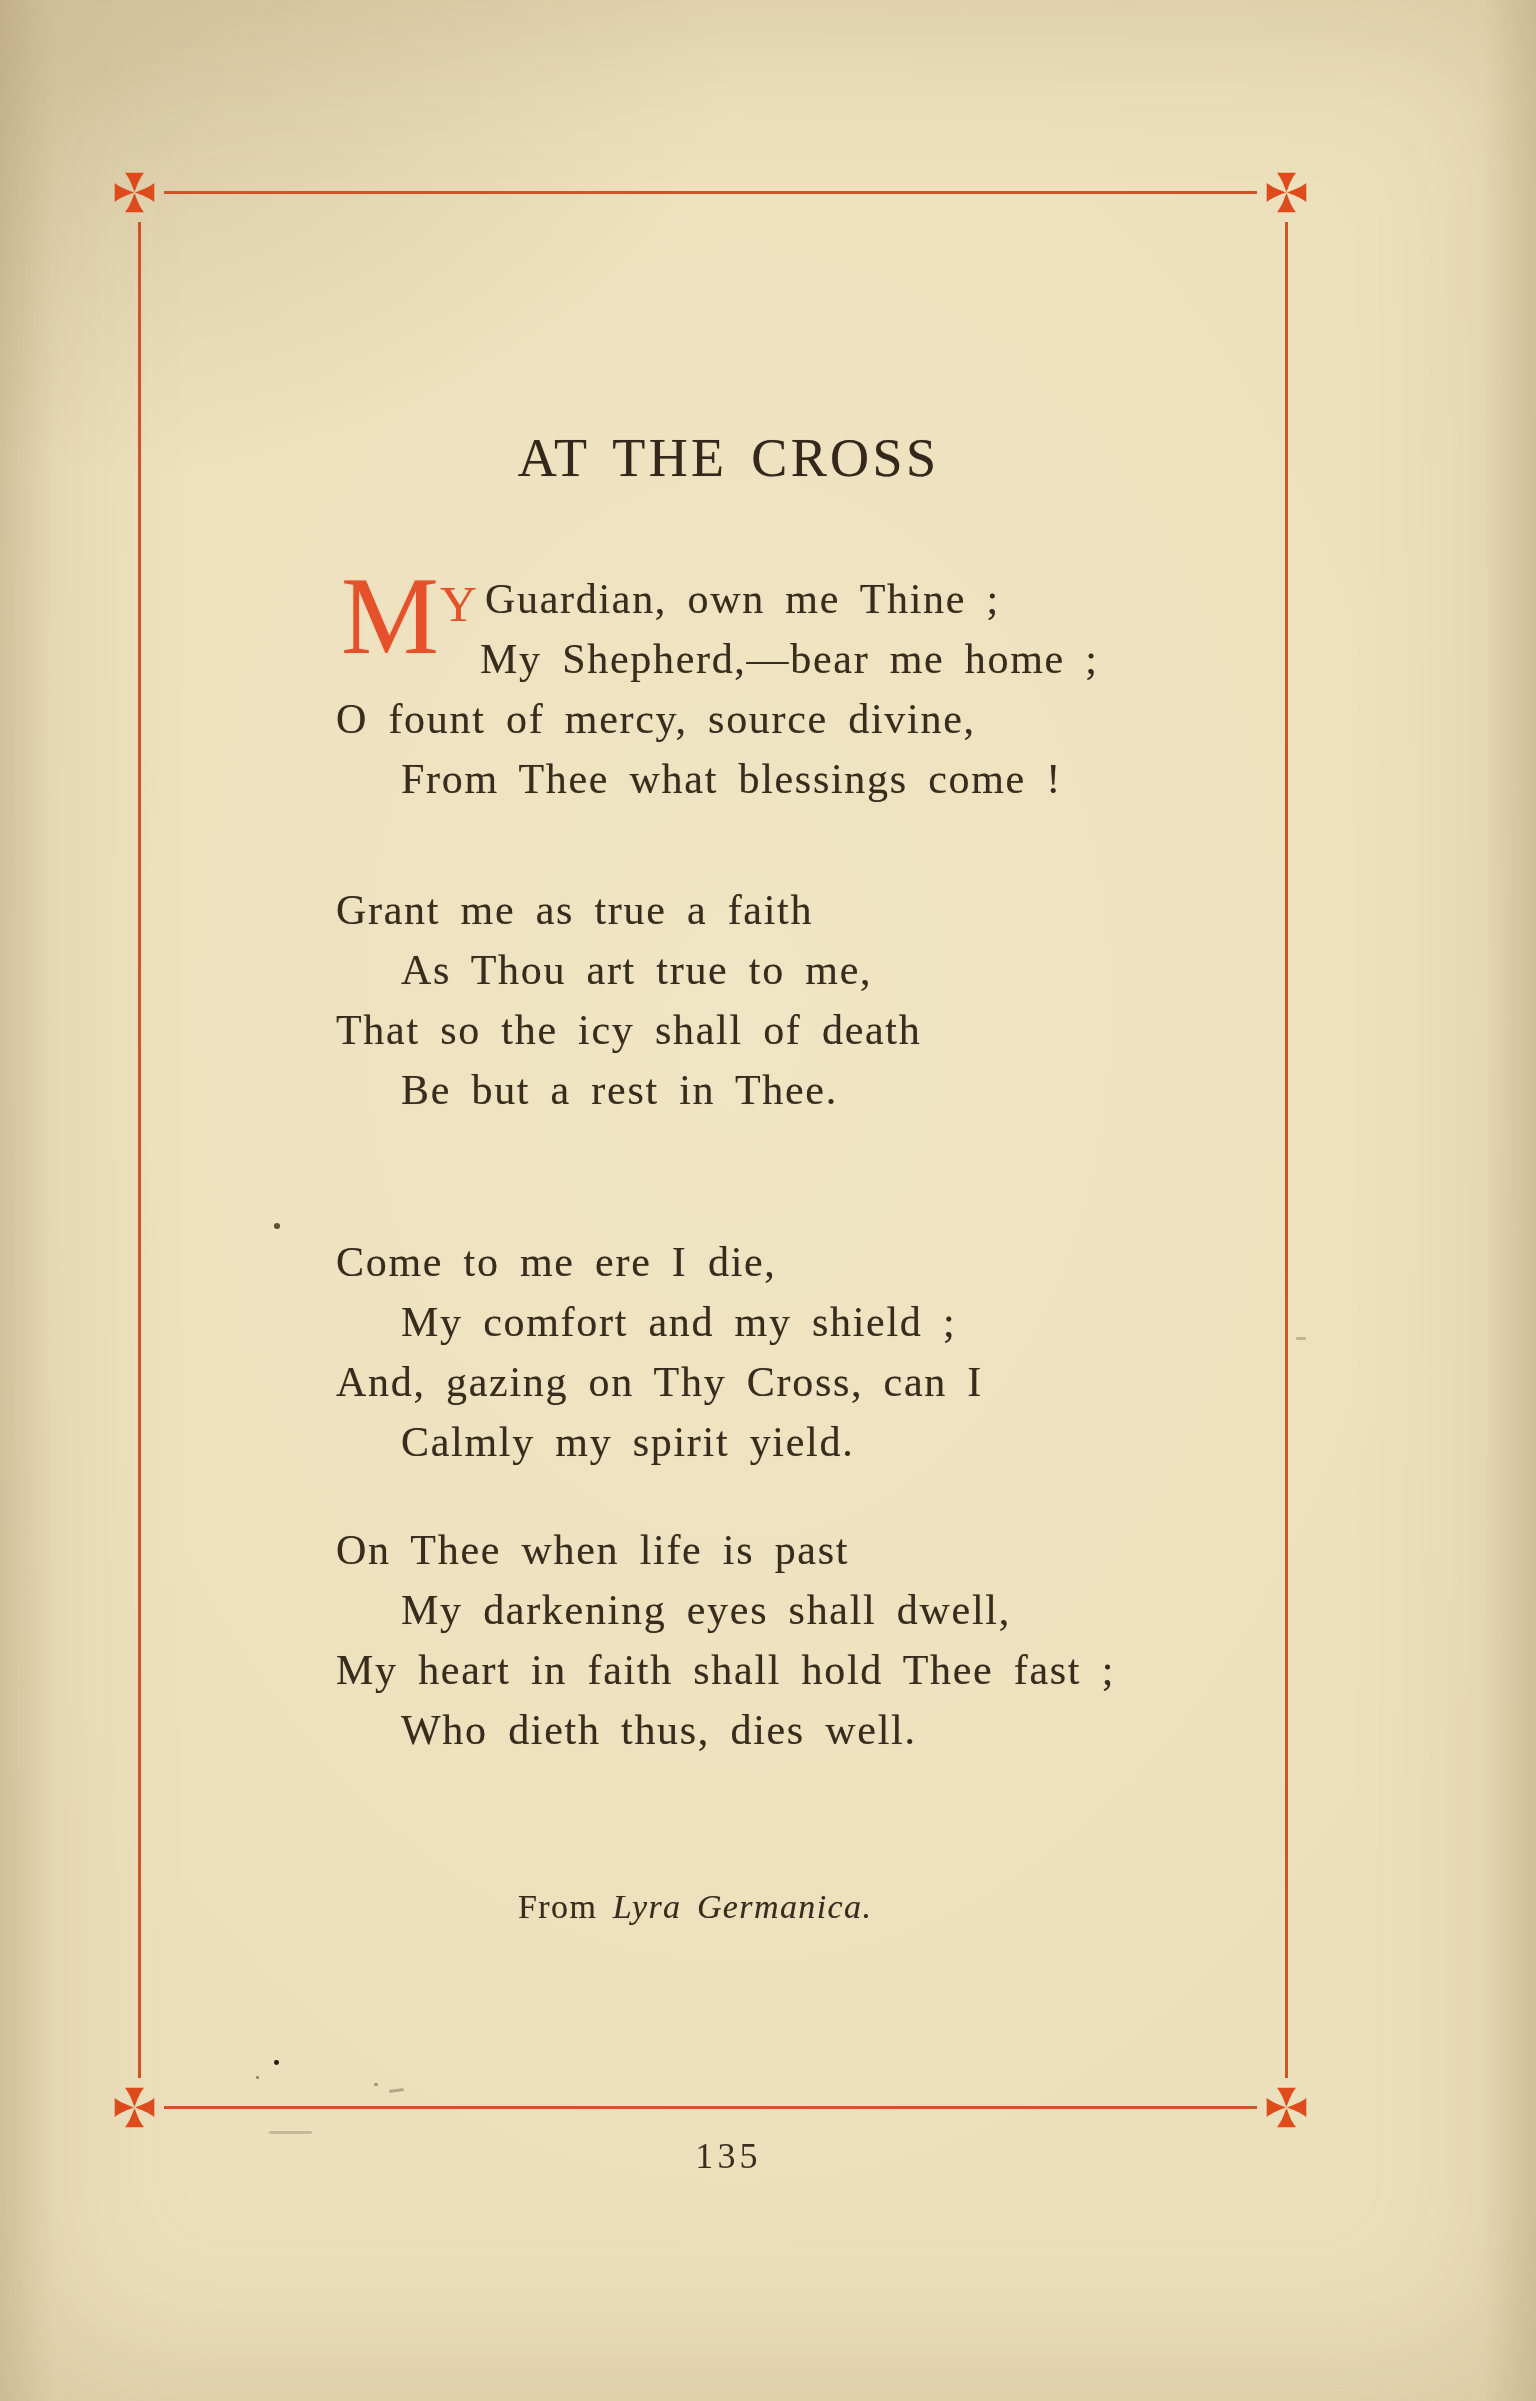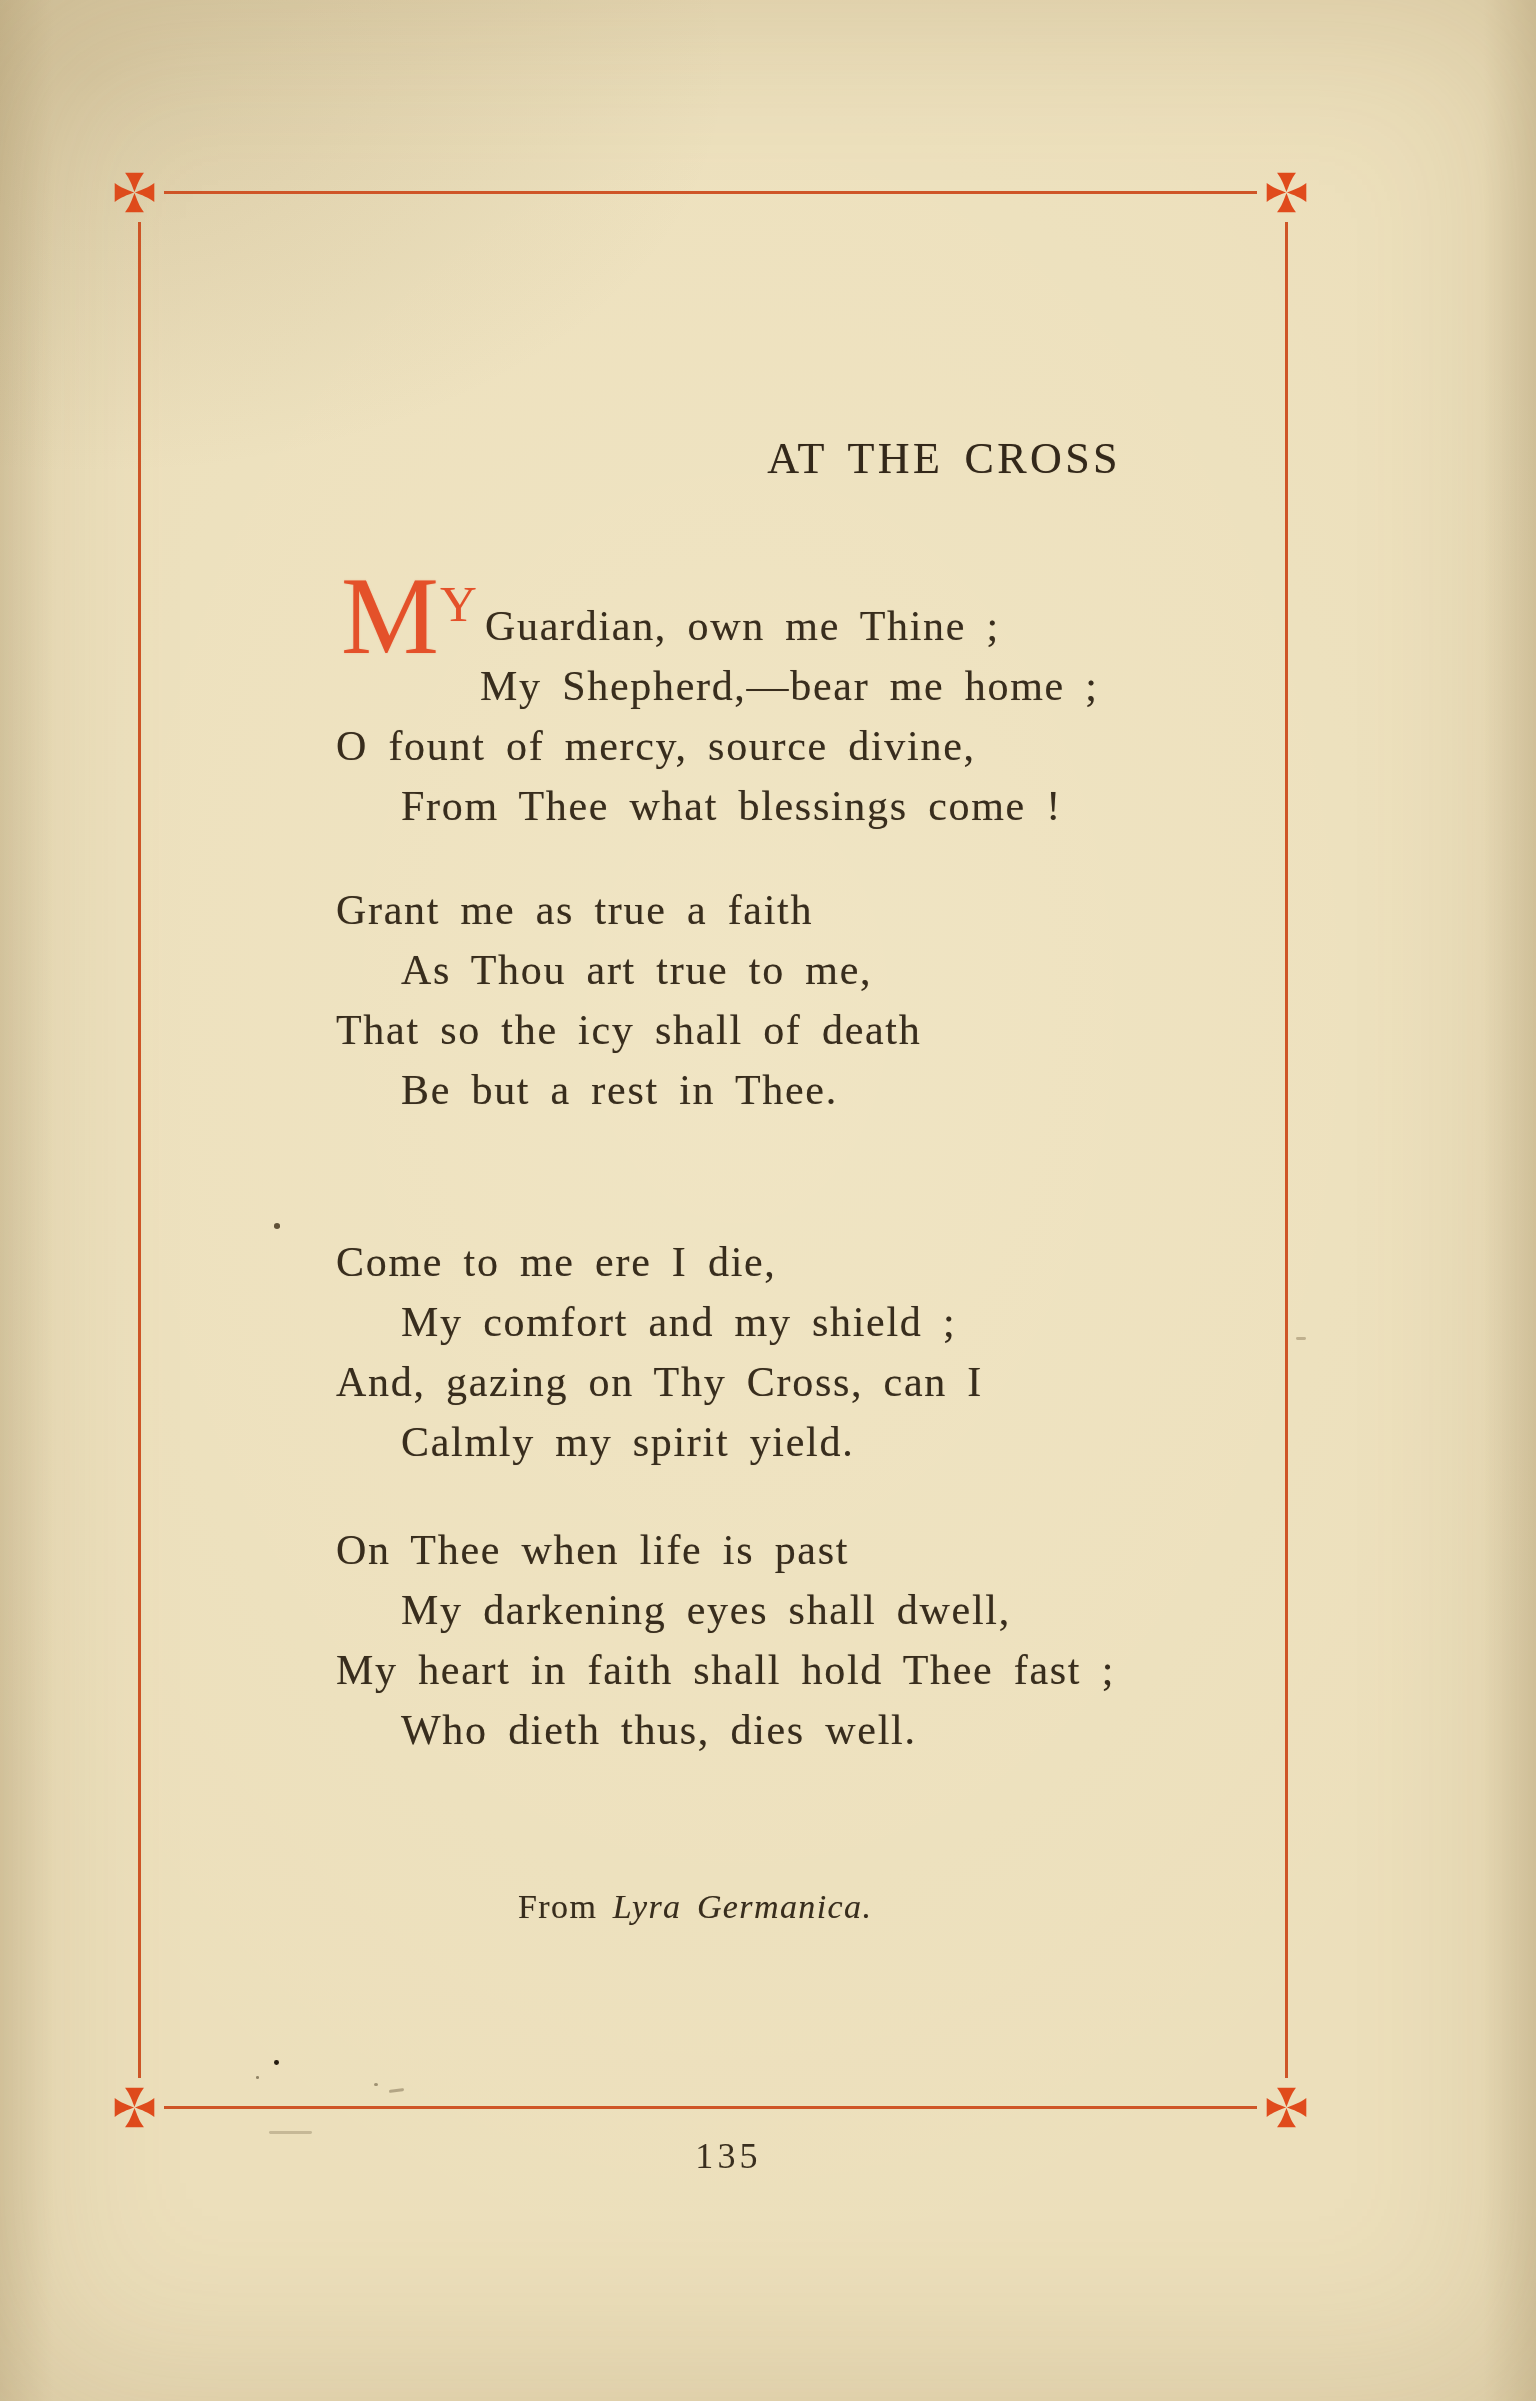--- a/index.html
+++ b/index.html
@@ -25,33 +25,33 @@
   .rule.v.right{left:1285px;}
   .corner{position:absolute;width:45px;height:45px;}
   .corner.tl{left:112px;top:170px;}
   .corner.tr{left:1264px;top:170px;}
   .corner.bl{left:112px;top:2085px;}
   .corner.br{left:1264px;top:2085px;}
   .corner svg{display:block;width:45px;height:45px;}
   
   .text-block{position:absolute;left:336px;top:0;width:785px;height:100%;}
   .title{
-    position:absolute;left:0;top:431px;width:100%;text-align:right;
-    font-size:44px;line-height:55px;letter-spacing:3.4px;word-spacing:6.9px;
+    position:absolute;left:0;top:431px;width:100%;text-align:center;
+    font-size:54px;line-height:55px;letter-spacing:3.4px;word-spacing:6.9px;
     color:#33281a;text-shadow:0 0 0.7px rgba(51,40,26,.45);white-space:nowrap;
   }
   .stanza{position:absolute;left:0;font-size:42px;line-height:60px;
     letter-spacing:1.7px;word-spacing:8.2px;white-space:nowrap;
     color:#382d1d;text-shadow:0 0 0.7px rgba(56,45,29,.4);}
   .stanza.s1{top:569px;}
   .stanza.s2{top:880px;}
   .stanza.s3{top:1232px;}
   .stanza.s4{top:1496px;margin-top:24px;}
   .line.indent{padding-left:65px;}
-  .line.pl1{padding-left:149px;margin-top:27px;}
+  .line.pl1{padding-left:149px;}
   .line.pl2{padding-left:144px;}
   .dropcap{position:absolute;left:341px;top:561px;font-size:110px;line-height:1;
     color:#e4512a;text-shadow:0 0 1.4px rgba(228,81,42,.35);}
   .dropcap-sup{position:absolute;left:440px;top:579px;font-size:51px;line-height:1;
     color:#e4512a;text-shadow:0 0 0.7px rgba(228,81,42,.35);}
   .attribution{position:absolute;left:0;top:1886px;padding-left:182px;
     font-size:34px;line-height:41px;letter-spacing:1.4px;word-spacing:5.5px;
     color:#382d1d;text-shadow:0 0 0.7px rgba(56,45,29,.4);white-space:nowrap;}
   .attribution .src{font-style:italic;}
   .page-number{position:absolute;left:0;top:2136px;width:100%;text-align:center;

